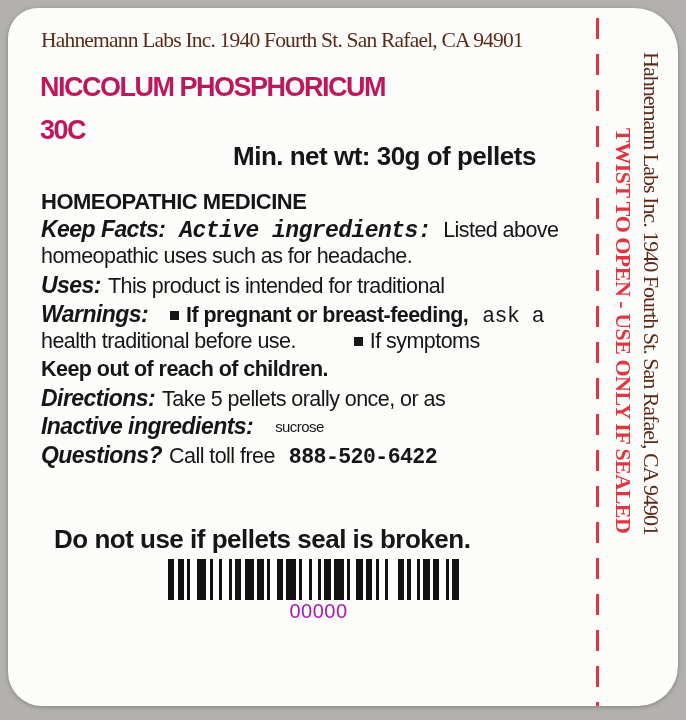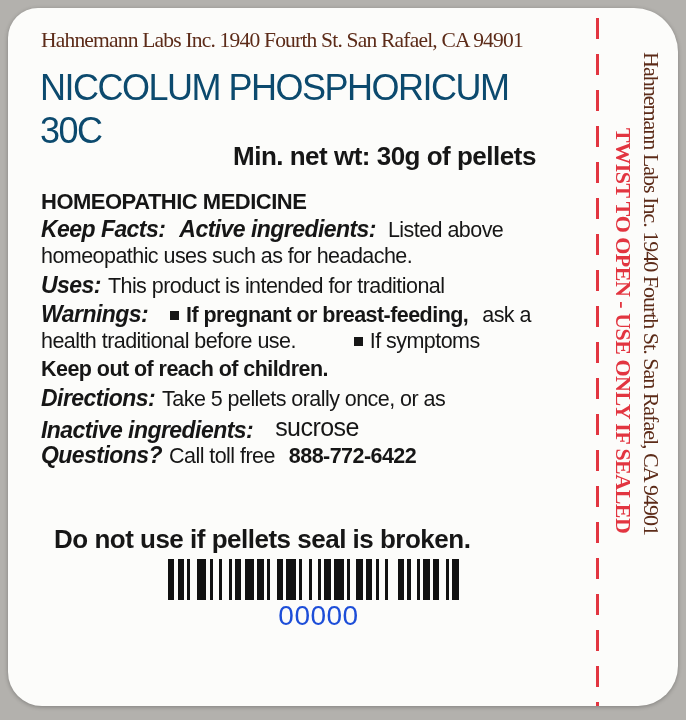--- a/index.html
+++ b/index.html
@@ -28,68 +28,68 @@
   .header-address{
     position:absolute;left:33px;top:20px;width:530px;
     font-family:"Liberation Serif",serif;
     font-size:21.5px;letter-spacing:-0.8px;
     color:var(--brown);
     white-space:nowrap;
   }
   
   .product-name{
     position:absolute;left:32px;top:58px;width:545px;
-    font-size:36px;font-weight:400;line-height:43px;
-    letter-spacing:-1.5px;color:#0c4a6e;
+    font-size:27px;font-weight:700;line-height:43px;
+    letter-spacing:-1.5px;color:#be185d;
   }
   .net-wt{
     position:absolute;left:225px;top:133px;
     font-size:26px;font-weight:700;letter-spacing:-0.5px;
     white-space:nowrap;
   }
   .category{
     position:absolute;left:33px;top:181px;
     font-size:22px;font-weight:700;letter-spacing:-0.5px;
   }
   
   .drug-facts{
     position:absolute;left:33px;top:208px;width:530px;
     font-size:21.5px;letter-spacing:-0.55px;
   }
   .df-line{height:28.2px;white-space:nowrap;}
   .seg{display:inline-block;}
   .seg + .seg{margin-left:7px;}
   .seg.tight{margin-left:12px;}
-  .seg.gap-sm{margin-left:14px;}
+  .seg.gap-sm{margin-left:14px;font-family:Liberation Mono, monospace;}
   .seg.gap-md{margin-left:22px;}
   .seg.gap-xl{margin-left:58px;}
   .bi{font-weight:700;font-style:italic;font-size:23px;}
   .b{font-weight:700;}
   .r{font-weight:400;}
-  .sm{font-size:25px;vertical-align:2px;}
+  .sm{font-size:15px;vertical-align:2px;}
   .bullet{
     width:9px;height:9px;background:var(--ink);
     vertical-align:2px;
   }
   .safety{
     position:absolute;left:46px;top:516px;
     font-size:26px;font-weight:700;letter-spacing:-0.5px;
     white-space:nowrap;
   }
   
   .barcode{
     position:absolute;left:160px;top:551px;width:301px;height:41px;
     display:flex;align-items:stretch;overflow:hidden;
   }
   .bar{flex:none;height:100%;}
   .bar.black{background:#111;}
   .barcode-value{
     position:absolute;left:160px;top:592px;width:301px;
-    text-align:center;font-size:28px;letter-spacing:0.5px;
-    color:#1d4ed8;
+    text-align:center;font-size:20px;letter-spacing:0.5px;
+    color:#a21caf;
   }
   
   .perforation{
     position:absolute;left:588px;top:10px;width:3px;height:688px;
     background:repeating-linear-gradient(180deg,
       var(--red) 0 21px, transparent 21px 36px);
   }
   .side-red{
     position:absolute;left:604px;top:120px;height:560px;
     writing-mode:vertical-rl;
@@ -125,21 +125,21 @@
 
   <div class="drug-facts" id="drug-facts">
       <div class="df-line"><span class="seg bi">Keep Facts:</span><span class="seg bi gap-sm">Active ingredients:</span><span class="seg r tight">Listed above</span></div>
       <div class="df-line"><span class="seg r">homeopathic uses such as for headache.</span></div>
       <div class="df-line"><span class="seg bi">Uses:</span><span class="seg r">This product is intended for traditional</span></div>
       <div class="df-line"><span class="seg bi">Warnings:</span><span class="seg bullet gap-md"></span><span class="seg b">If pregnant or breast-feeding,</span><span class="seg r gap-sm">ask a</span></div>
       <div class="df-line"><span class="seg r">health traditional before use.</span><span class="seg bullet gap-xl"></span><span class="seg r">If symptoms</span></div>
       <div class="df-line"><span class="seg b">Keep out of reach of children.</span></div>
       <div class="df-line"><span class="seg bi">Directions:</span><span class="seg r">Take 5 pellets orally once, or as</span></div>
       <div class="df-line"><span class="seg bi">Inactive ingredients:</span><span class="seg sm gap-md">sucrose</span></div>
-      <div class="df-line"><span class="seg bi">Questions?</span><span class="seg r">Call toll free</span><span class="seg b gap-sm">888-772-6422</span></div>
+      <div class="df-line"><span class="seg bi">Questions?</span><span class="seg r">Call toll free</span><span class="seg b gap-sm">888-520-6422</span></div>
     </div>
 
   <div class="safety">Do not use if pellets seal is broken.</div>
 
   <div class="barcode" id="barcode">
       <span class="bar black" style="width: 6.4px;"></span>
       <span class="bar" style="width: 3.2px;"></span>
       <span class="bar black" style="width: 6.4px;"></span>
       <span class="bar" style="width: 3.2px;"></span>
       <span class="bar black" style="width: 3.2px;"></span>

